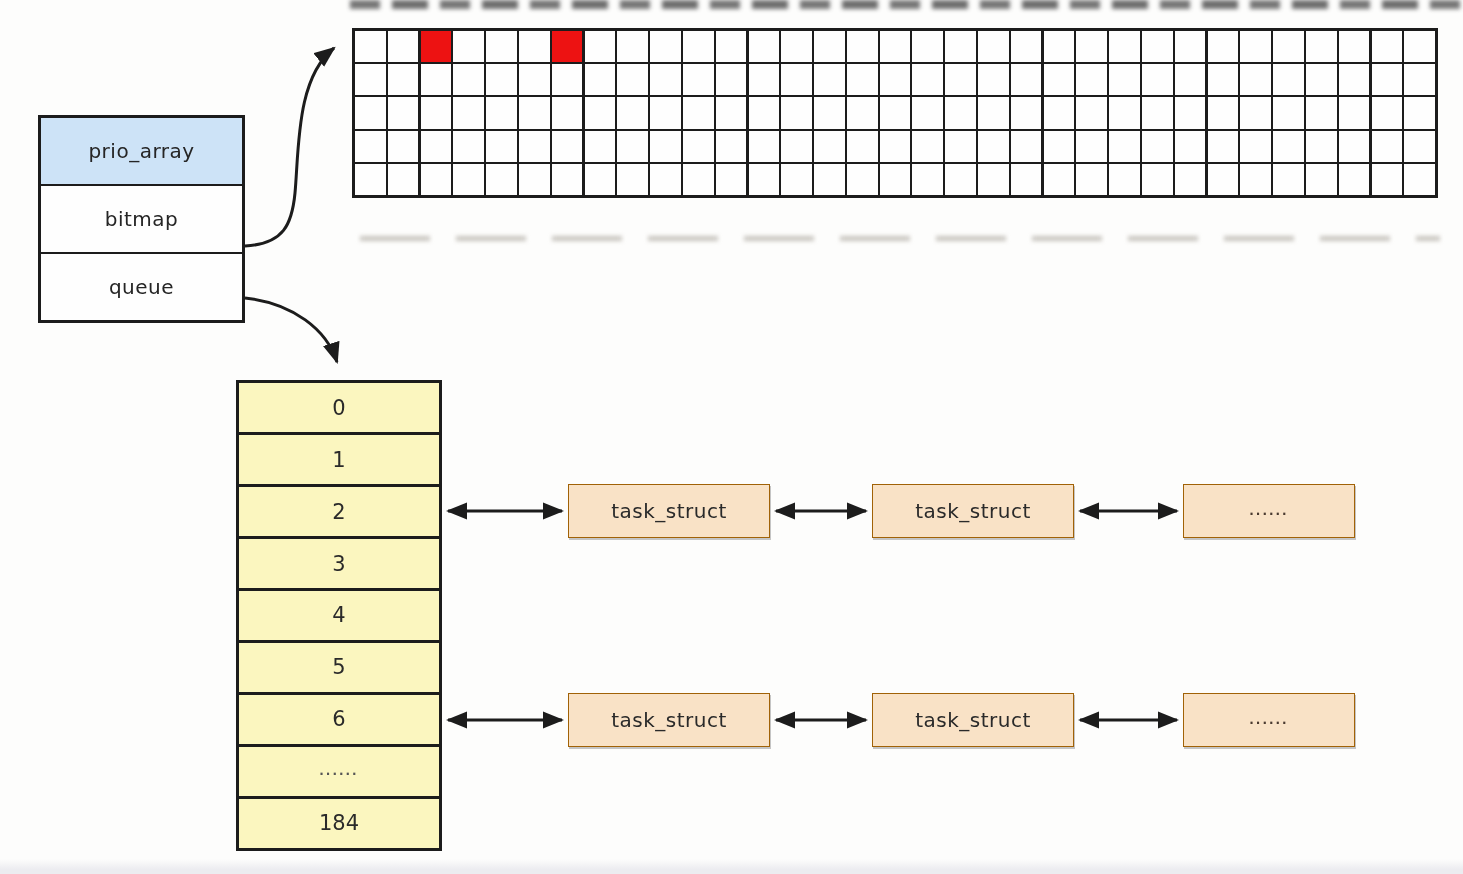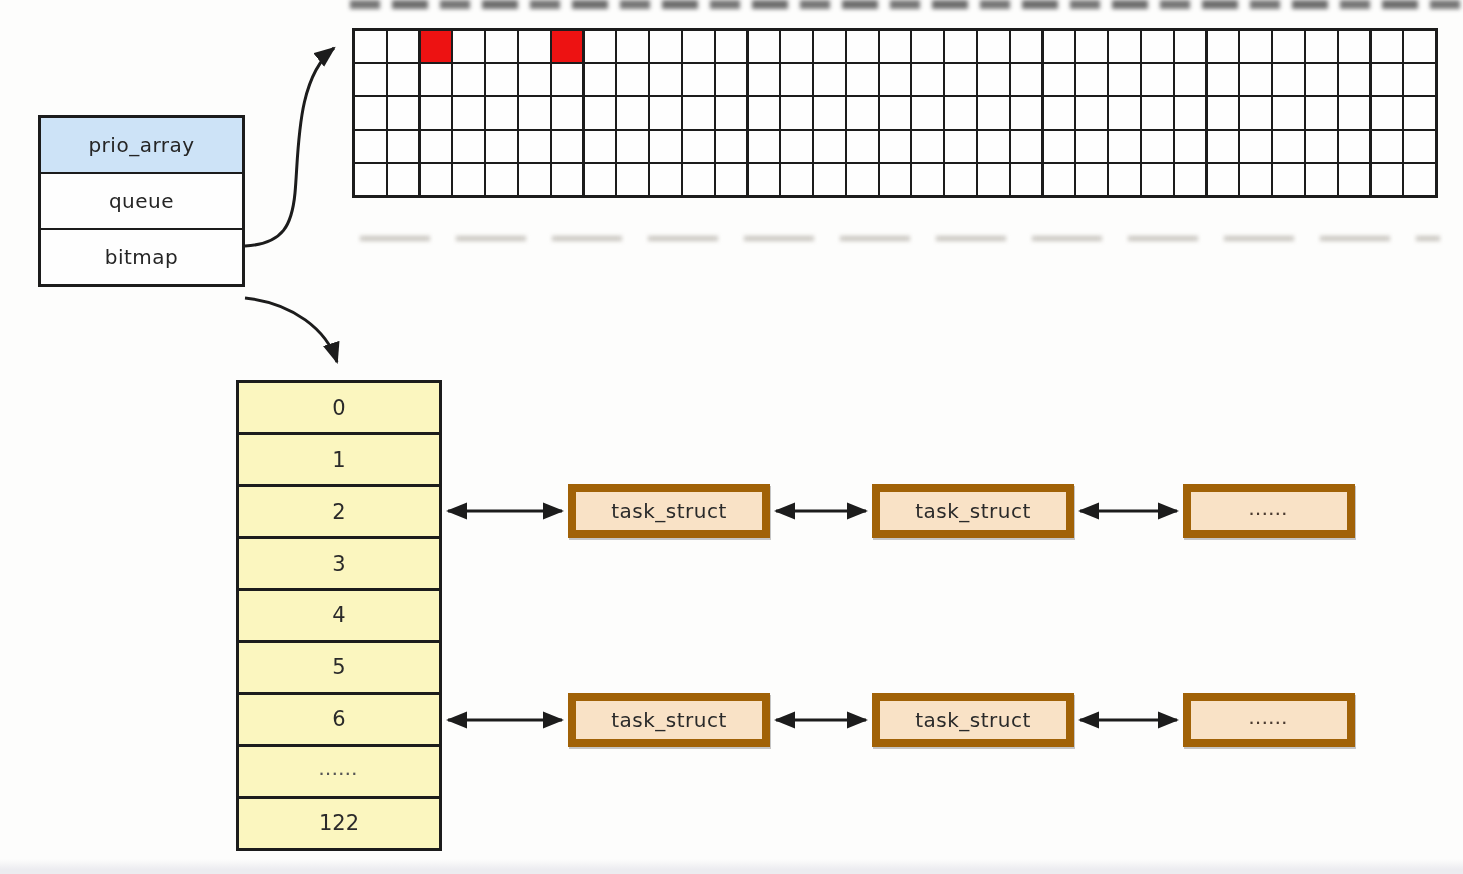--- a/index.html
+++ b/index.html
@@ -29,21 +29,21 @@
       rgba(150,144,132,.5) 0 70px, rgba(150,144,132,0) 70px 96px);
     filter:blur(2px);
   }
   .bottom-strip{
     position:absolute;left:0;bottom:0;width:100%;height:15px;
     background:linear-gradient(180deg, rgba(236,236,240,0) 0%, #ececf0 70%);
   }
 
   
   #struct-box{
-    position:absolute;left:38px;top:115px;width:207px;height:172px;
+    position:absolute;left:38px;top:115px;width:207px;height:208px;
     box-sizing:border-box;border:3px solid #1c1c1c;background:#1c1c1c;
     display:flex;flex-direction:column;gap:2.5px;
   }
   .struct-row{
     flex:1;background:#fefefe;
     display:flex;align-items:center;justify-content:center;
     font-size:20px;color:#252525;letter-spacing:.5px;
   }
   .struct-row.hl{background:#cde3f7;}
 
@@ -67,21 +67,21 @@
   }
   .q-cell{
     flex:1;background:#fbf6bf;
     display:flex;align-items:center;justify-content:center;
     font-size:21px;color:#2a2a2a;
   }
 
   
   .task-box{
     position:absolute;box-sizing:border-box;
-    border:8px solid #a16207;background:#f9e2c6;
+    border:1px solid #a16207;background:#f9e2c6;
     display:flex;align-items:center;justify-content:center;
     font-size:20px;color:#2a2a2a;letter-spacing:.5px;
     box-shadow:1px 2px 0 rgba(30,30,30,.25);
   }
   .dots{
     font-size:12px;font-weight:bold;letter-spacing:2px;color:#4a3a30;
     line-height:1;
   }
   .q-cell .dots{color:#555;}
 
@@ -98,25 +98,25 @@
 
   <div class="top-smudge"></div>
   <div class="mid-smudge"></div>
   <div class="bottom-strip"></div>
 
   <div id="struct-box">
       <div class="struct-row hl">
         <span>prio_array</span>
       </div>
       <div class="struct-row">
+        <span>bitmap</span>
+      </div>
+      <div class="struct-row">
         <span>queue</span>
       </div>
-      <div class="struct-row">
-        <span>bitmap</span>
-      </div>
     </div>
 
   <div id="bitmap-grid">
       <div class="bit"></div>
       <div class="bit"></div>
       <div class="bit on"></div>
       <div class="bit"></div>
       <div class="bit"></div>
       <div class="bit"></div>
       <div class="bit on"></div>
@@ -299,21 +299,21 @@
       <div class="q-cell">
         <span>5</span>
       </div>
       <div class="q-cell">
         <span>6</span>
       </div>
       <div class="q-cell">
         <span class="dots">......</span>
       </div>
       <div class="q-cell">
-        <span>122</span>
+        <span>184</span>
       </div>
     </div>
 
   <svg id="arrows" viewBox="0 0 1463 874" xmlns="http://www.w3.org/2000/svg">
     <defs>
       <marker id="ah" viewBox="0 0 10 8" refX="9" refY="4" markerWidth="7.2" markerHeight="5.8" orient="auto-start-reverse" markerUnits="strokeWidth">
         <path d="M0,0 L10,4 L0,8 Z" fill="#1c1c1c"></path>
       </marker>
     </defs>
 

